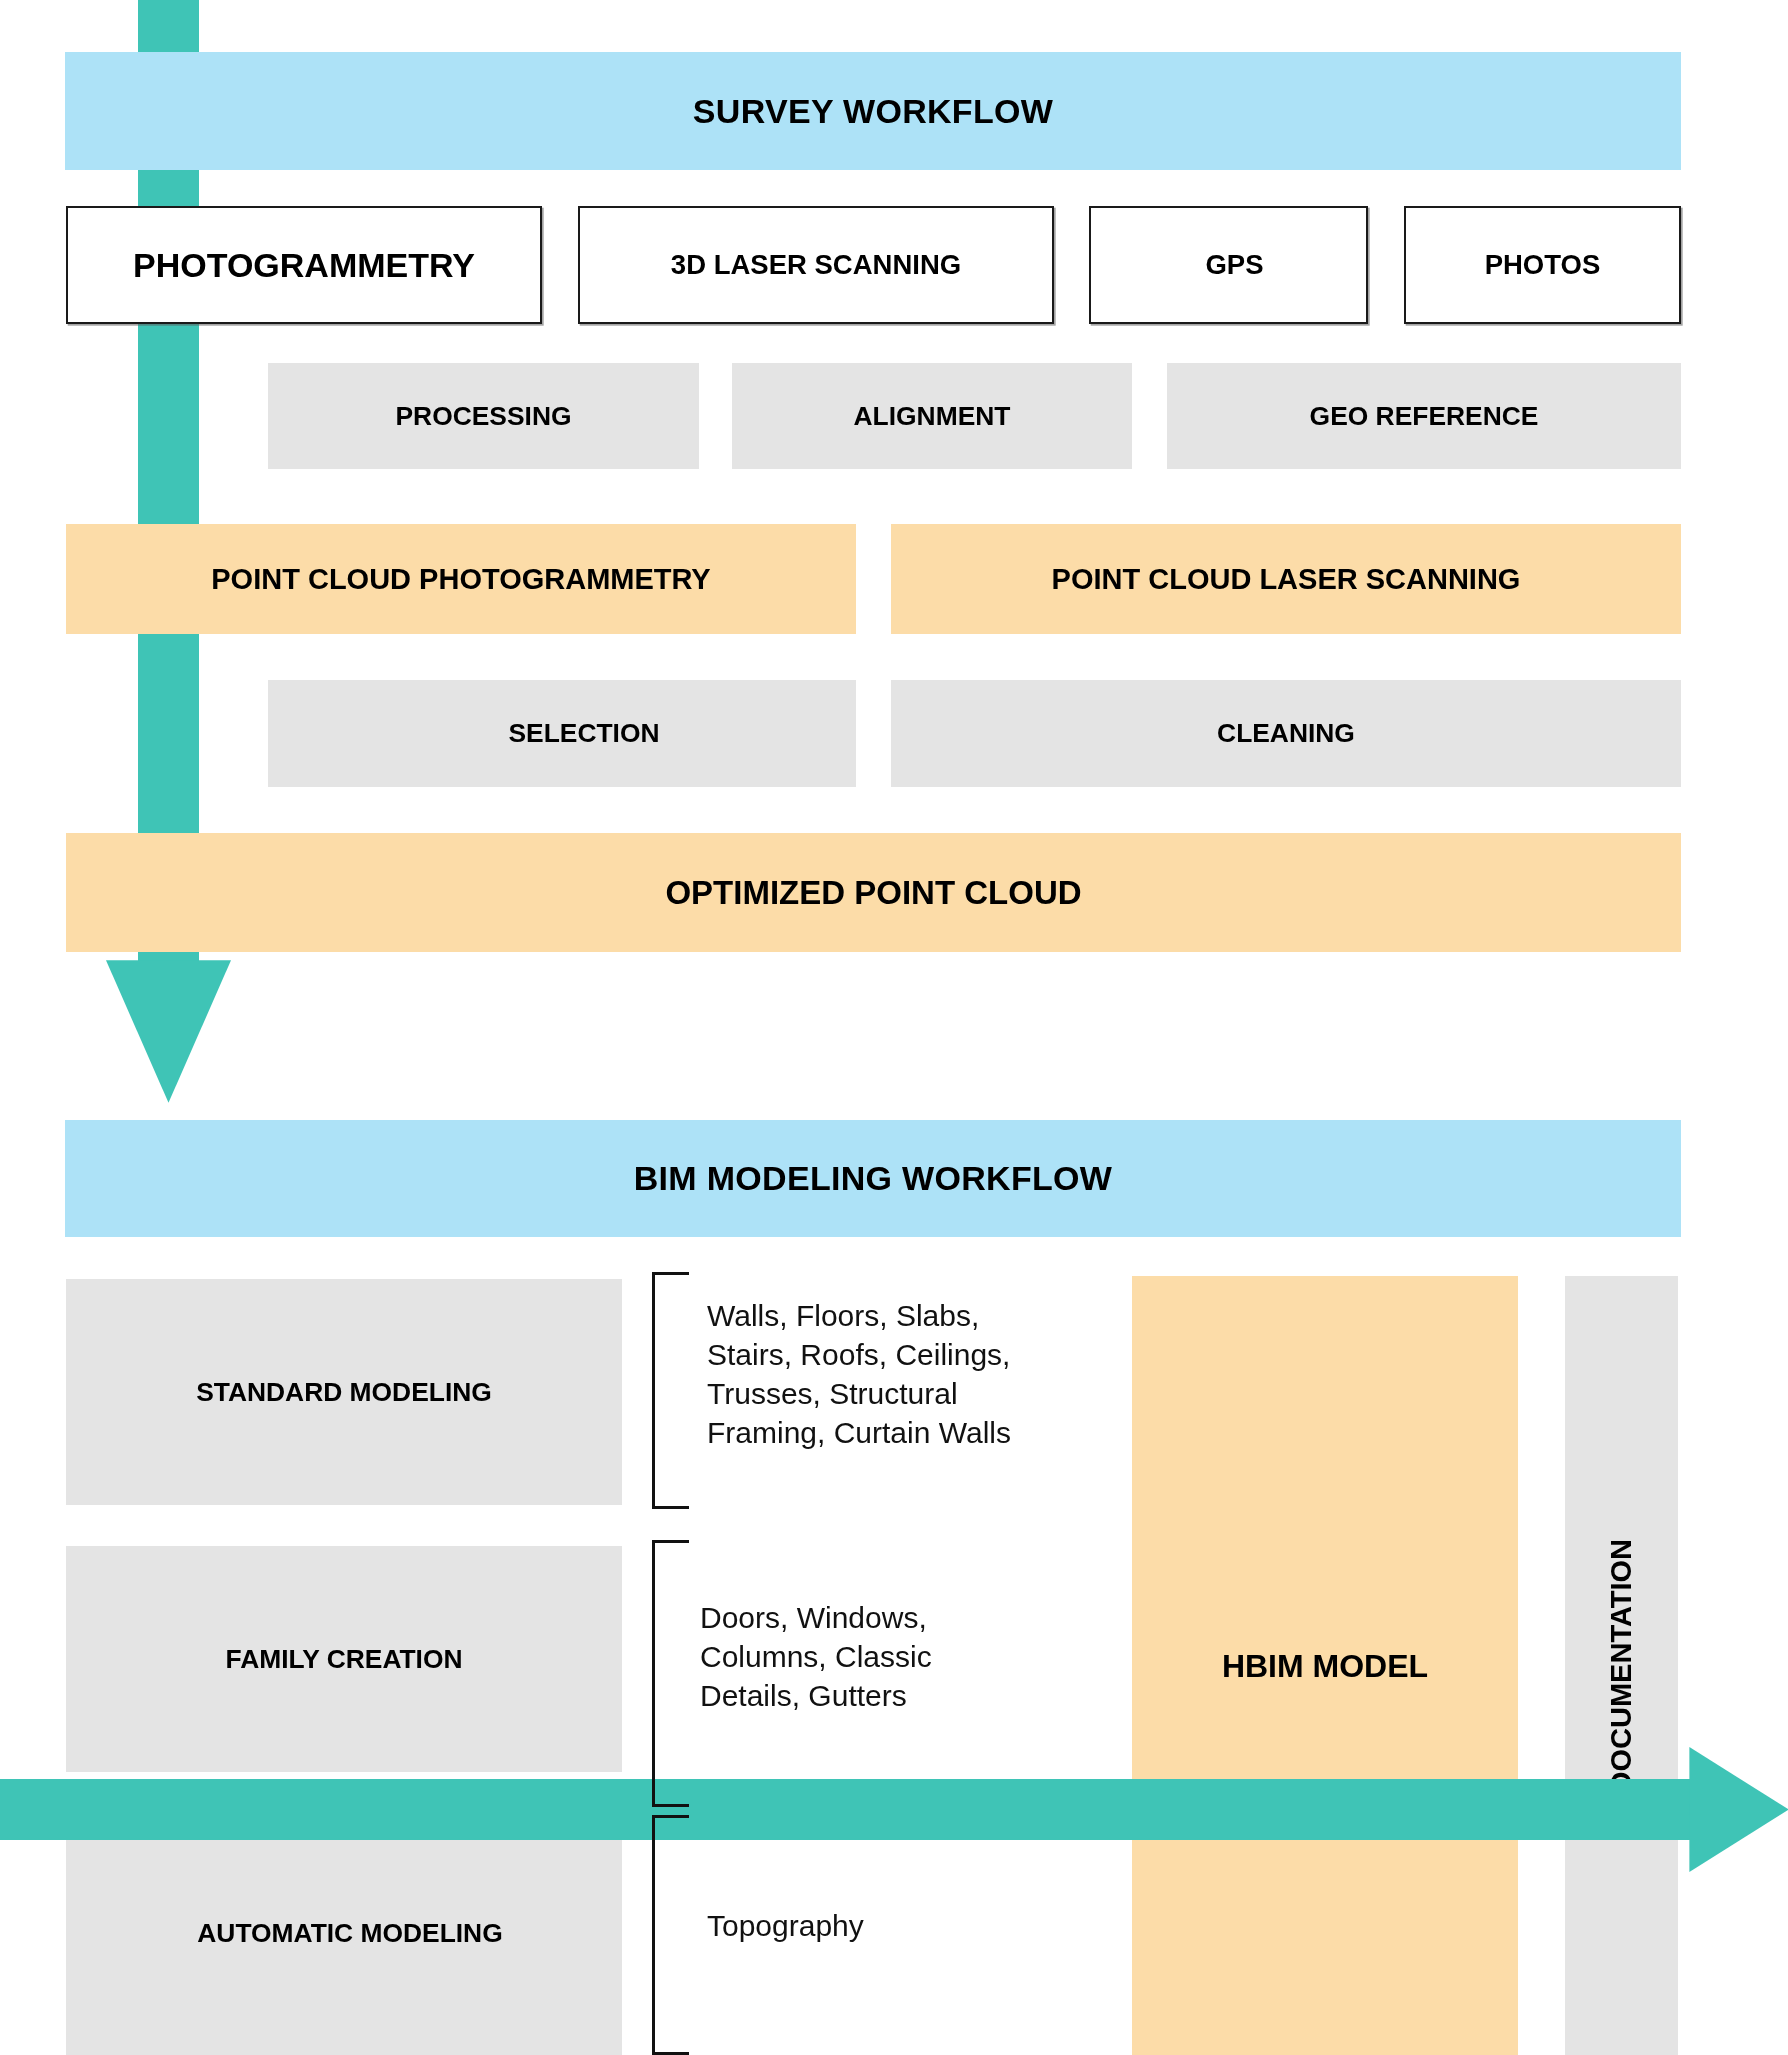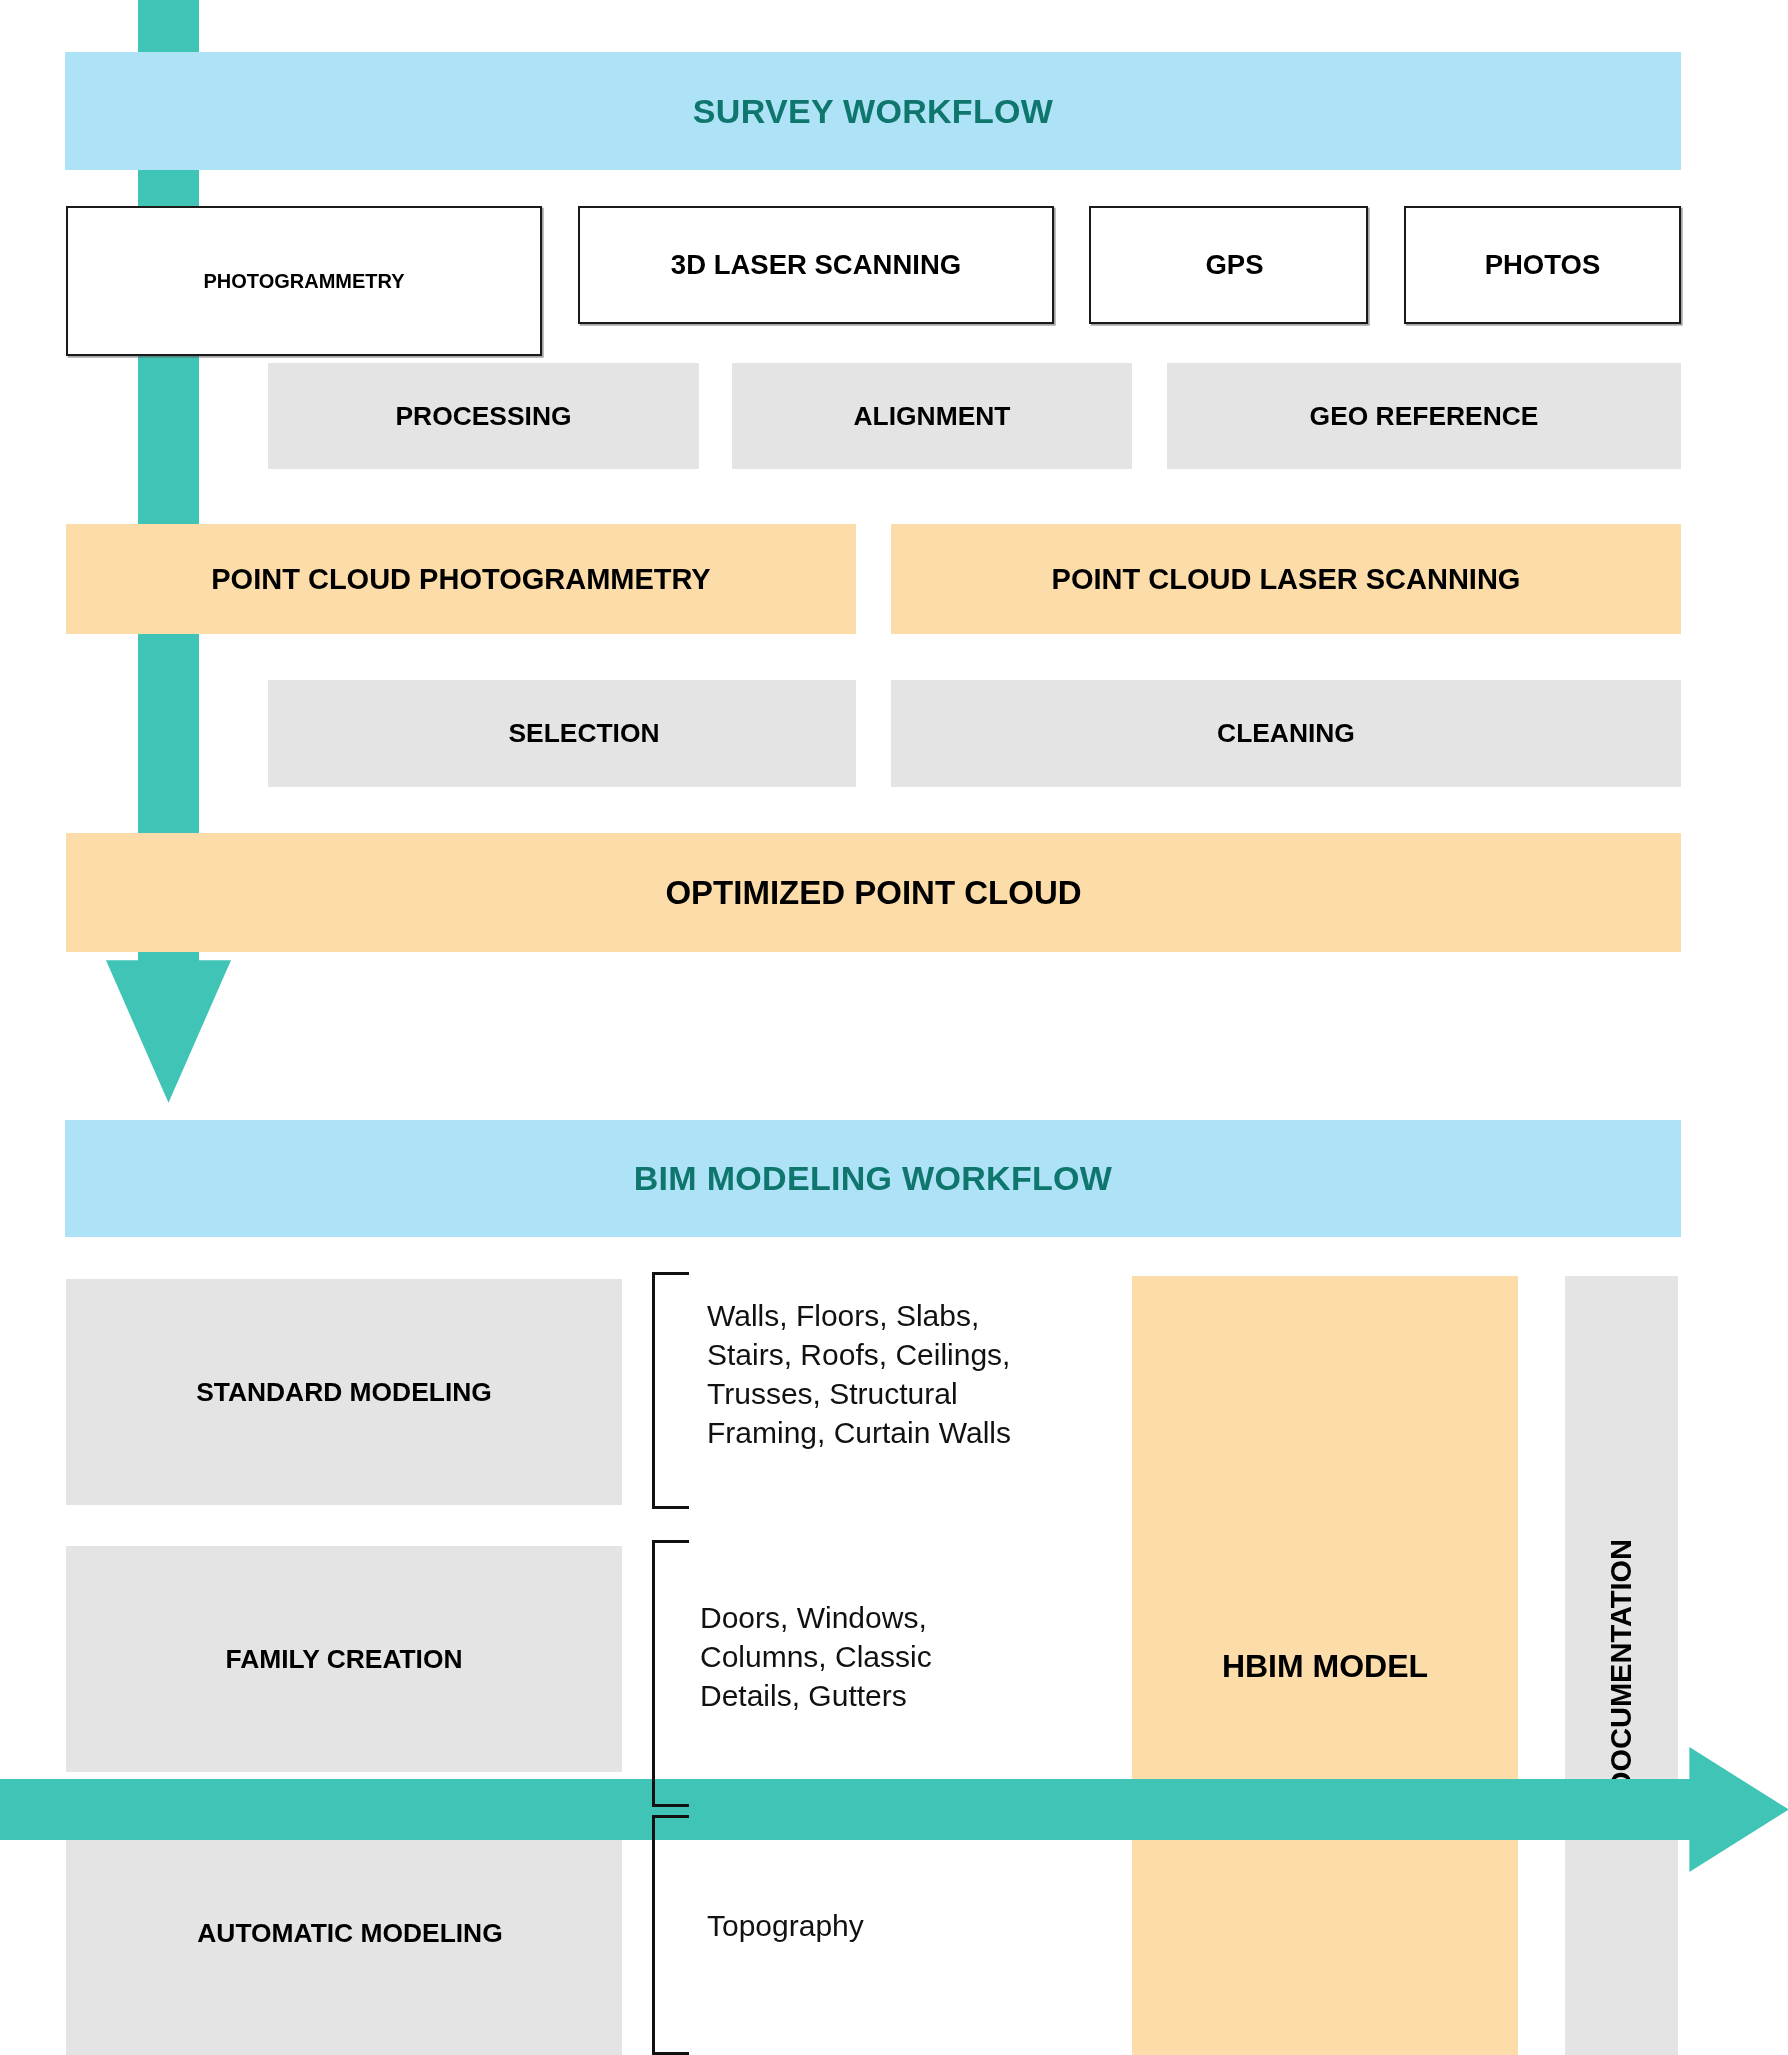--- a/index.html
+++ b/index.html
@@ -9,21 +9,21 @@
     width:1788px;
     height:2056px;
     background:#ffffff;
     overflow:hidden;
   }
   .abs{position:absolute;box-sizing:border-box;}
   
   .band-blue{
     background:#ADE2F7;
     display:flex;align-items:center;justify-content:center;
-    font-weight:bold;color:#0f766e;
+    font-weight:bold;color:#000000;
     letter-spacing:0.3px;
   }
   .band-orange{
     background:#FCDCA8;
     display:flex;align-items:center;justify-content:center;
     font-weight:bold;color:#000;
   }
   .box-outline{
     background:#ffffff;
     border:2.2px solid #1a1a1a;
@@ -72,21 +72,21 @@
 
   <div class="abs teal" style="left:138px;top:0px;width:61px;height:968px;"></div>
   <svg class="abs" style="left:106px;top:960px;width:125px;height:143px;" viewBox="0 0 228 260">
     <polygon points="0,0 228,0 114,260" fill="#3FC4B6"></polygon>
   </svg>
 
   <div class="abs band-blue" style="left:65px;top:52px;width:1616px;height:118px;font-size:34px;">
     <span>SURVEY WORKFLOW</span>
   </div>
 
-  <div class="abs box-outline" style="left:66px;top:206px;width:476px;height:150px;font-size:20px;">
+  <div class="abs box-outline" style="left:66px;top:206px;width:476px;height:118px;font-size:34px;">
     <span>PHOTOGRAMMETRY</span>
   </div>
   <div class="abs box-outline" style="left:578px;top:206px;width:476px;height:118px;font-size:27.5px;">
     <span>3D LASER SCANNING</span>
   </div>
   <div class="abs box-outline" style="left:1089px;top:206px;width:279px;height:118px;font-size:27.5px;padding-left:12px;">
     <span>GPS</span>
   </div>
   <div class="abs box-outline" style="left:1404px;top:206px;width:277px;height:118px;font-size:27.5px;">
     <span>PHOTOS</span>

